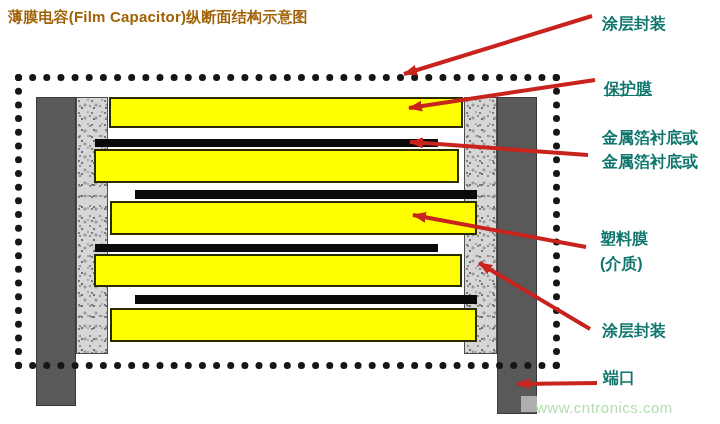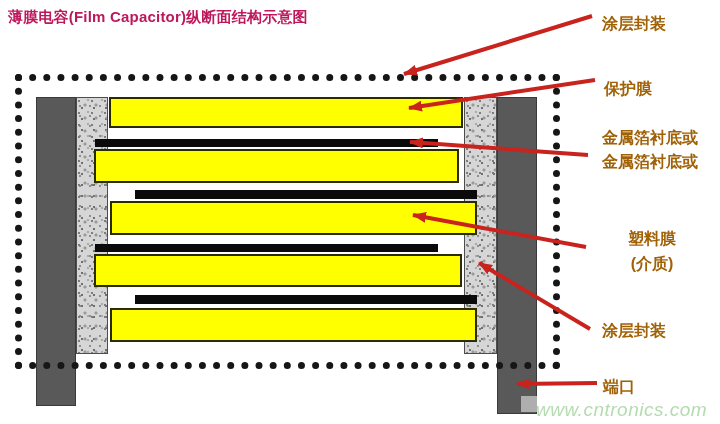--- a/index.html
+++ b/index.html
@@ -9,21 +9,21 @@
     --darkgray:#595959;
     --speckbase:#d6d6d6;
     --green:#b4dcb0;
   }
   html,body{margin:0;padding:0;}
   body{background:#ffffff;font-family:"Liberation Sans",sans-serif;}
   .canvas{position:relative;width:720px;height:424px;background:#ffffff;overflow:hidden;}
 
   .title{
     position:absolute;left:8px;top:8px;
-    font-size:15px;font-weight:700;color:#be185d;
+    font-size:15px;font-weight:700;color:#a16207;
     letter-spacing:0.2px;white-space:nowrap;
   }
 
   
   .dotted-box{
     position:absolute;left:15px;top:74px;width:531px;height:281px;
     border:7px dotted #161616;z-index:5;
   }
 
   
@@ -64,34 +64,34 @@
 
   .corner-square{position:absolute;left:521px;top:396px;width:16px;height:16px;background:#aeaeae;z-index:6;}
 
   
   svg.arrows{position:absolute;left:0;top:0;width:720px;height:424px;z-index:10;pointer-events:none;}
   svg.arrows line{stroke:var(--red);stroke-width:4;}
   svg.arrows marker path{fill:var(--red);}
 
   
   .lbl{
-    position:absolute;z-index:11;color:#a16207;
+    position:absolute;z-index:11;color:#0f766e;
     font-size:16px;font-weight:600;line-height:24px;white-space:nowrap;
   }
   .lbl-coating{left:602px;top:12px;}
-  .lbl-protective{left:604px;top:77px;}
+  .lbl-protective{left:604px;top:77px;text-decoration:underline;}
   .lbl-electrode{left:602px;top:126px;text-align:center;}
-  .lbl-plastic{left:628px;top:226px;line-height:25px;text-align:center;}
+  .lbl-plastic{left:600px;top:226px;line-height:25px;}
   .lbl-contact{left:602px;top:319px;}
-  .lbl-terminal{left:603px;top:375px;}
+  .lbl-terminal{left:603px;top:366px;}
   .lbl span{display:block;}
 
   .watermark{
     position:absolute;left:536px;top:399px;z-index:8;
-    color:var(--green);font-size:19px;font-weight:400;letter-spacing:0.5px;white-space:nowrap;font-style:italic;
+    color:var(--green);font-size:15px;font-weight:400;letter-spacing:0.5px;white-space:nowrap;
   }
 </style>
 </head>
 <body>
 
 <div class="canvas">
 
   <div class="title">薄膜电容(Film Capacitor)纵断面结构示意图</div>
 
   <div class="bar bar-left"></div>

